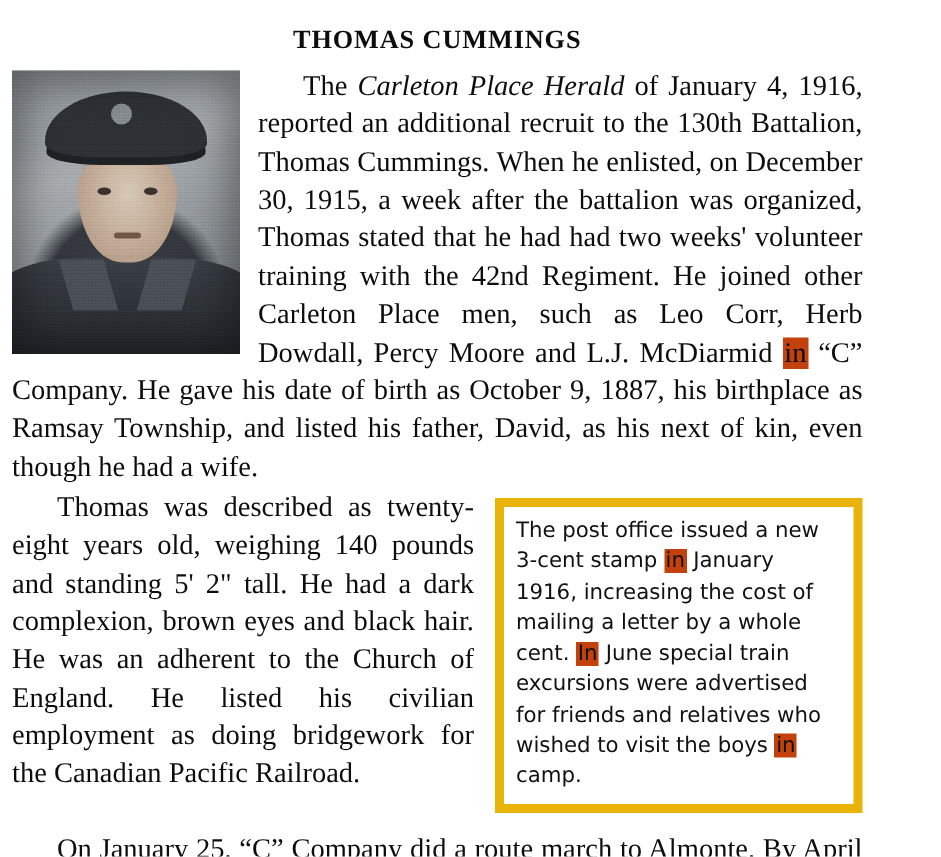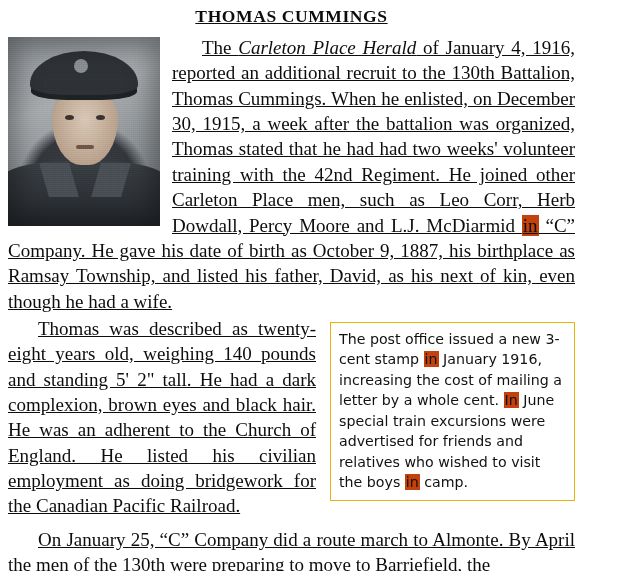--- a/index.html
+++ b/index.html
@@ -12,22 +12,21 @@
     background: #ffffff;
     font-family: "Liberation Serif", serif;
     color: #0d0d0d;
     overflow: hidden;
   }
   .page {
     position: relative;
     width: 583px;
     height: 571px;
     box-sizing: border-box;
-    padding: 4px 8px 0 8px;
-    text-decoration: underline;
+    padding: 14px 8px 0 8px;
   }
   .title {
     text-align: center;
     font-size: 17.5px;
     letter-spacing: 0.6px;
     font-weight: bold;
     font-variant: small-caps;
     text-transform: uppercase;
     margin: 2px 0 8px 0;
   }
@@ -148,21 +147,21 @@
     position: absolute;
     inset: 0;
     box-shadow: inset 0 0 26px 8px rgba(0,0,0,0.35);
   }
 
   
   .sidebox {
     float: right;
     width: 245px;
     box-sizing: border-box;
-    border: 1px solid #eab308;
+    border: 6px solid #eab308;
     padding: 6px 8px 8px 8px;
     margin: 6px 0 6px 14px;
     font-family: "DejaVu Sans", sans-serif;
     font-size: 14.2px;
     line-height: 1.44;
     text-align: left;
     color: #111;
   }
   .clearfix::after {
     content: "";

